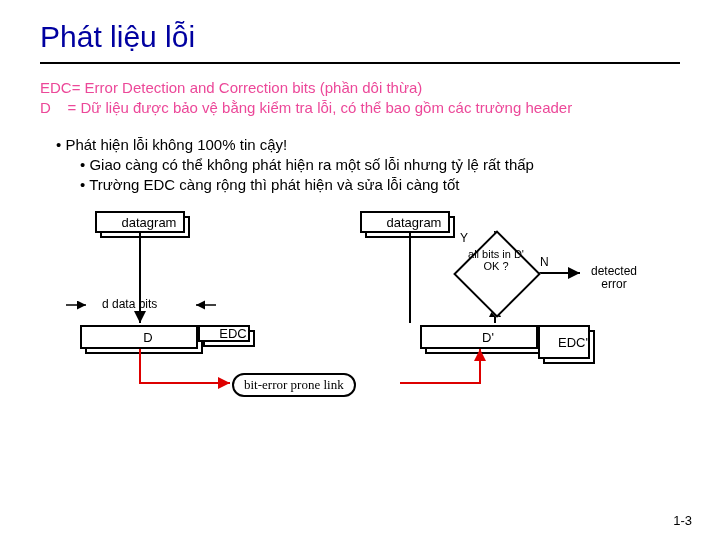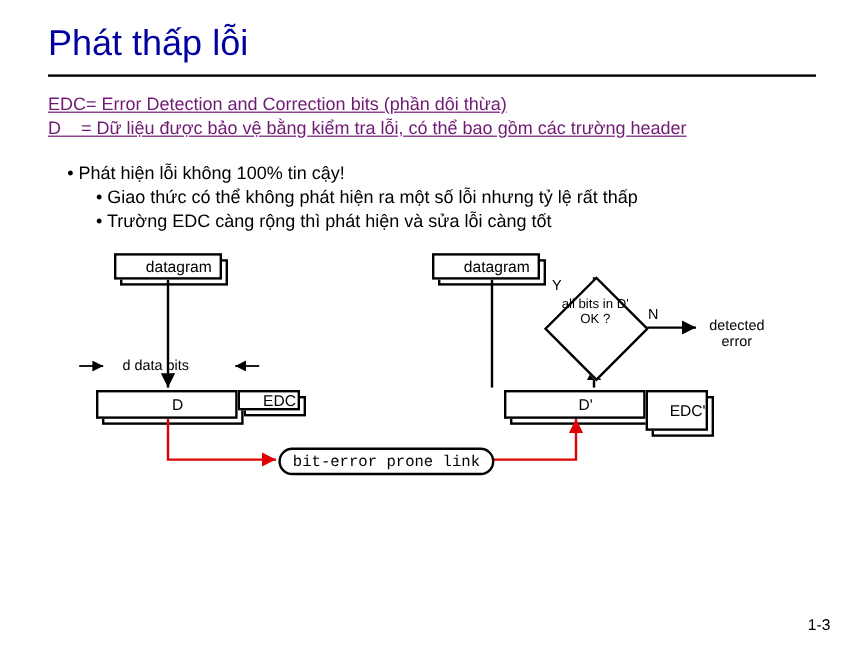--- a/index.html
+++ b/index.html
@@ -24,22 +24,21 @@
     padding-bottom: 2px;
   }
   .underline {
     height: 2px;
     background: #000;
     margin-bottom: 14px;
   }
   .body-text {
     font-size: 15px;
     line-height: 1.35;
-    color: #701a75;
-    text-decoration: underline;
+    color: #ec4899;
   }
   .bullets {
     font-size: 15px;
     margin-top: 16px;
     line-height: 1.35;
   }
   .bullet-1 { margin-left: 16px; }
   .bullet-2 { margin-left: 40px; }
   .diagram {
     position: relative;
@@ -87,21 +86,21 @@
     position: absolute;
     font-family: "Comic Sans MS", cursive, sans-serif;
     font-size: 12px;
     text-align: center;
   }
   .oval {
     position: absolute;
     border: 2px solid #000;
     border-radius: 14px;
     background: #fff;
-    font-family: Liberation Mono, monospace;
+    font-family: Liberation Serif, serif;
     font-size: 13px;
     display: flex;
     align-items: center;
     justify-content: center;
     padding: 2px 10px;
   }
   svg.arrows {
     position: absolute;
     left: 0; top: 0;
     width: 100%; height: 100%;
@@ -111,31 +110,31 @@
     position: absolute;
     bottom: 12px;
     right: 28px;
     font-size: 13px;
   }
 </style>
 </head>
 <body>
 
 <div class="slide">
-  <h1 class="title">Phát thấp lỗi</h1>
+  <h1 class="title">Phát liệu lỗi</h1>
   <div class="underline"></div>
 
   <div class="body-text">
     <div>EDC= Error Detection and Correction bits (phần dôi thừa)</div>
     <div style="white-space:pre;">D    = Dữ liệu được bảo vệ bằng kiểm tra lỗi, có thể bao gồm các trường header</div>
   </div>
 
   <div class="bullets">
     <div class="bullet-1">• Phát hiện lỗi không 100% tin cậy!</div>
-    <div class="bullet-2">• Giao thức có thể không phát hiện ra một số lỗi nhưng tỷ lệ rất thấp</div>
+    <div class="bullet-2">• Giao càng có thể không phát hiện ra một số lỗi nhưng tỷ lệ rất thấp</div>
     <div class="bullet-2">• Trường EDC càng rộng thì phát hiện và sửa lỗi càng tốt</div>
   </div>
 
   <div class="diagram">
 
     <svg class="arrows" viewBox="0 0 640 210">
       <defs>
         <marker id="ah" markerWidth="8" markerHeight="8" refX="6" refY="3" orient="auto">
           <path d="M0,0 L6,3 L0,6 Z" fill="#000"></path>
         </marker>

